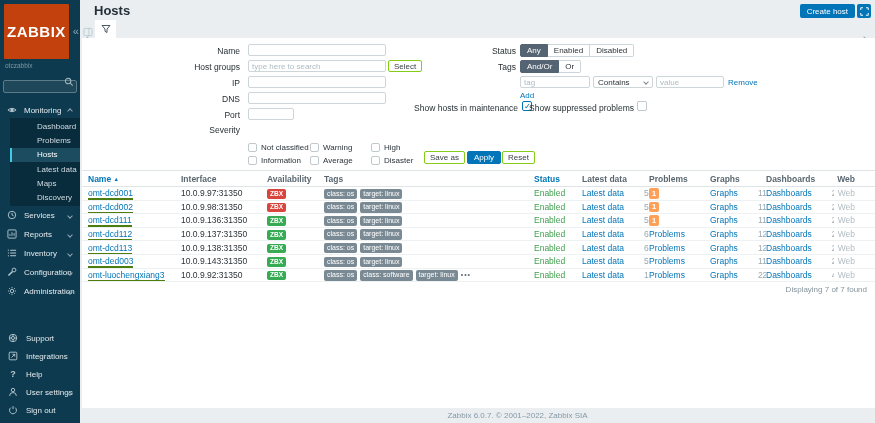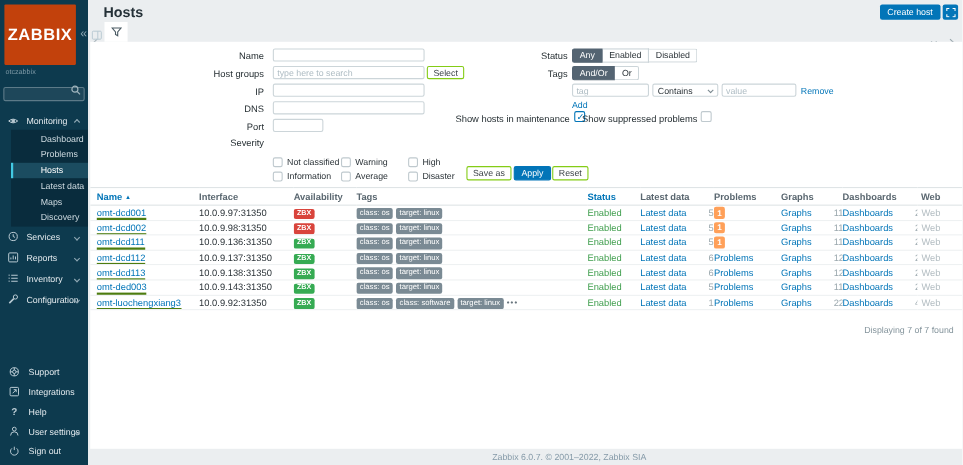--- a/index.html
+++ b/index.html
@@ -82,21 +82,21 @@
   .iface { color:#2b3338; }
   .zbx { display:inline-block; font-size:6.5px; font-weight:bold; color:#fff; border-radius:2px; padding:1.5px 3px; line-height:1; }
   .zbx.red { background:#d9443c; }
   .zbx.green { background:#36ab53; }
   .tag { display:inline-block; background:#7a8a94; color:#fff; font-size:7px; border-radius:2px; padding:1px 3px; margin-right:3px; line-height:1.2; }
   .tag-more { color:#68757d; font-size:7px; font-weight:bold; letter-spacing:1px; cursor:pointer; }
   .status-lnk { color:#3f9e4d; cursor:pointer; }
   .cnt { color:#9aa7ad; margin-left:20px; }
   .pbadge { display:inline-block; min-width:8px; background:#ffa059; color:#fff; font-size:7.5px; font-weight:bold; border-radius:2px; padding:1.5px 3px; text-align:center; line-height:1; cursor:pointer; }
   .web-dis { color:#b3bdc2; }
-  .summary { position:absolute; top:258px; right:8px; font-size:8px; color:#84949c; }
+  .summary { position:absolute; top:247px; right:8px; font-size:8px; color:#84949c; }
   .page-footer { position:absolute; left:80px; right:0; bottom:3px; text-align:center; font-size:8px; color:#8499a7; }
 </style>
 </head>
 <body>
 
 <div class="sidebar">
   <div class="logo-row">
     <span class="logo">ZABBIX</span>
     <span class="side-ctl" style="font-size:11px;line-height:9px;">«</span>
     <span class="side-ctl">
@@ -170,20 +170,28 @@
         <span class="chev-holder"><span class="cv down"></span></span>
       </div>
       <div class="menu-item">
         <svg class="icon10" viewBox="0 0 11 11" fill="none" stroke="currentColor" stroke-width="1">
             <circle cx="7.7" cy="3.3" r="2.1"></circle>
             <path d="M6.1 4.9 L1.6 9.4" stroke-width="1.6"></path>
           </svg>
         <span>Configuration</span>
         <span class="chev-holder"><span class="cv down"></span></span>
       </div>
+      <div class="menu-item">
+        <svg class="icon10" viewBox="0 0 11 11" fill="none" stroke="currentColor" stroke-width="1">
+            <circle cx="5.5" cy="5.5" r="1.9"></circle>
+            <path d="M5.5 1 V2.4 M5.5 8.6 V10 M1 5.5 H2.4 M8.6 5.5 H10 M2.4 2.4 L3.4 3.4 M7.6 7.6 L8.6 8.6 M2.4 8.6 L3.4 7.6 M7.6 3.4 L8.6 2.4"></path>
+          </svg>
+        <span>Administration</span>
+        <span class="chev-holder"><span class="cv down"></span></span>
+      </div>
     </div>
   </div>
 
   <div class="bottom-menu">
     <div class="menu-item">
       <svg class="icon10" viewBox="0 0 11 11" fill="none" stroke="currentColor" stroke-width="1">
           <circle cx="5.5" cy="5.5" r="4.1"></circle>
           <circle cx="5.5" cy="5.5" r="1.7"></circle>
           <path d="M5.5 1.4 V3.8 M5.5 7.2 V9.6 M1.4 5.5 H3.8 M7.2 5.5 H9.6"></path>
         </svg>

